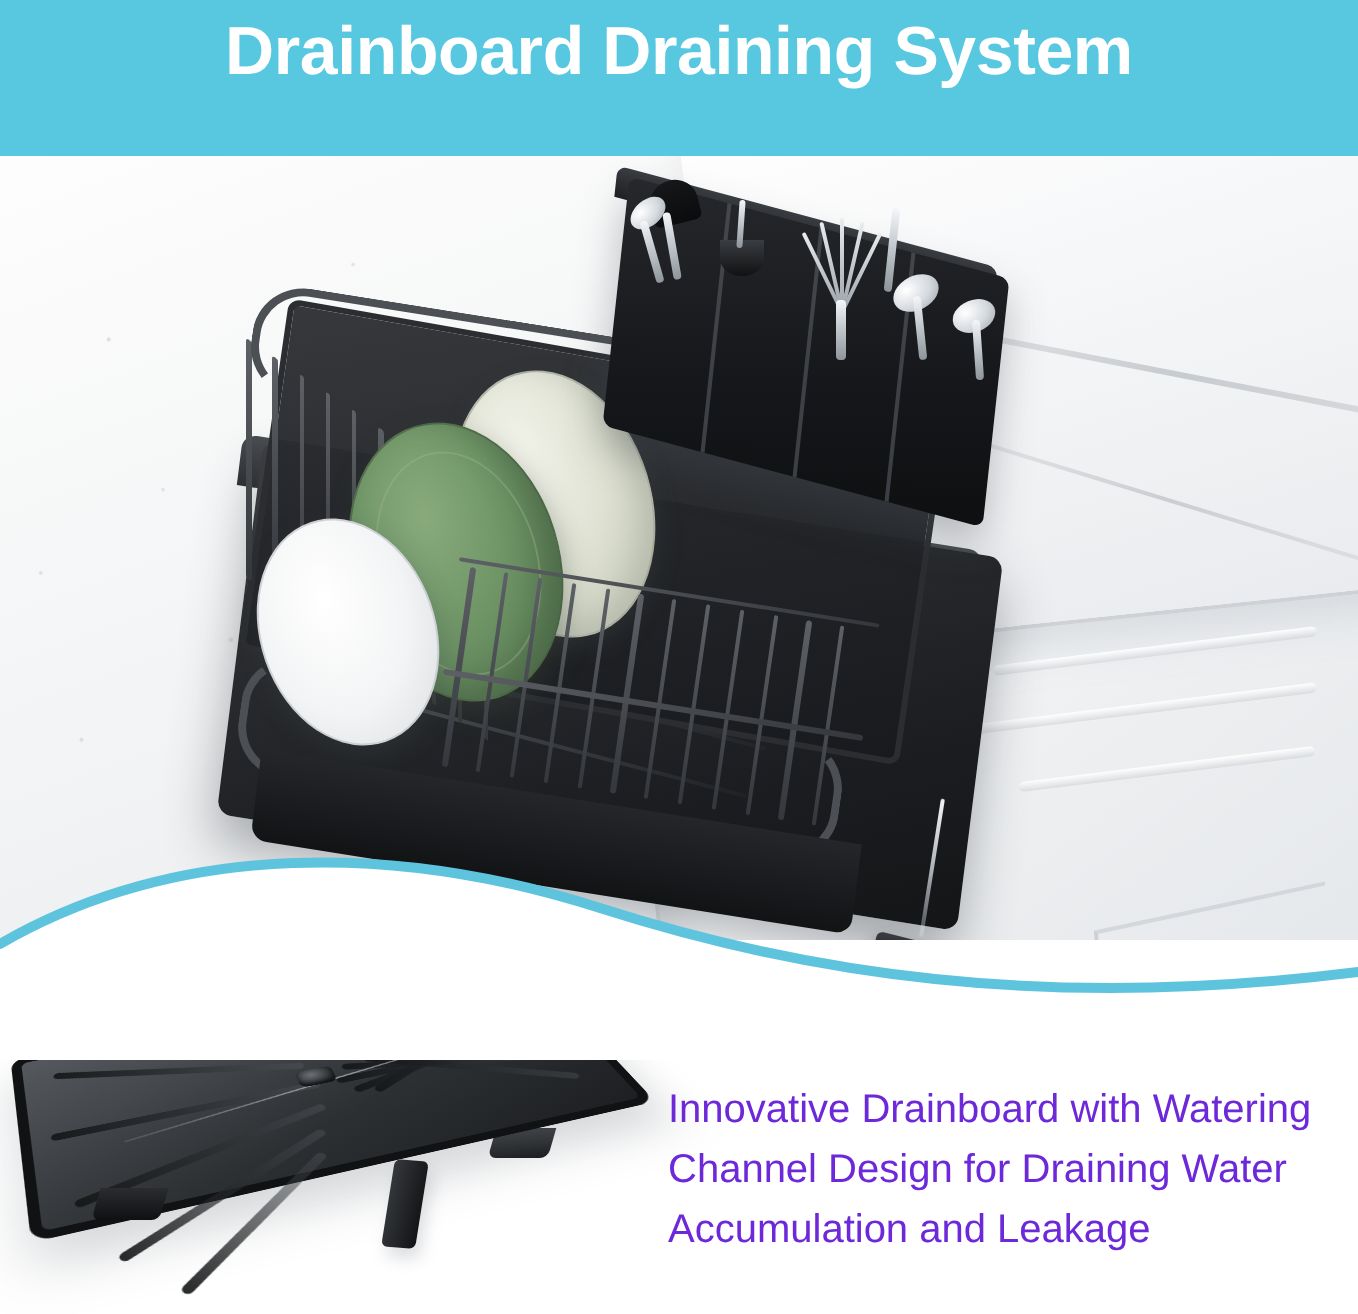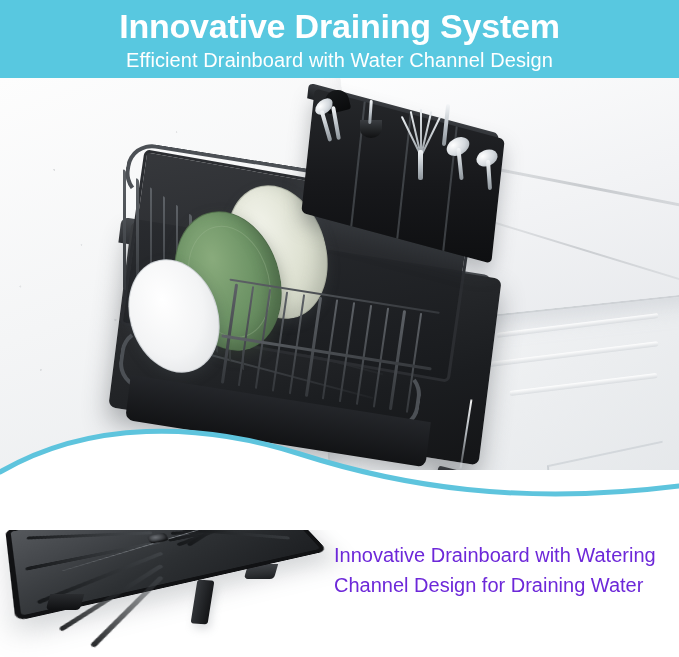--- a/index.html
+++ b/index.html
@@ -416,22 +416,21 @@
     font-weight: normal;
   }
   .caption-line { display: block; white-space: nowrap; }
 </style>
 </head>
 <body>
 
 <div class="page">
 
   <div class="banner">
-    <div class="banner-title">Innovative Draining System</div>
-    <div class="banner-subtitle">Efficient Drainboard with Water Channel Design</div>
+    <div class="banner-title">Drainboard Draining System</div>
   </div>
 
   <div class="photo">
 
     <div class="backsplash"></div>
     <div class="counter-speckle"></div>
     <div class="counter-edge"></div>
     <div class="counter-edge2"></div>
 
     <div class="sink">
@@ -558,17 +557,18 @@
         <div class="hub"></div>
         <div class="board-notch"></div>
       </div>
       <div class="board-foot bf1"></div>
       <div class="board-spout"></div>
     </div>
 
     <div class="caption">
       <span class="caption-line">Innovative Drainboard with Watering</span>
       <span class="caption-line">Channel Design for Draining Water</span>
+      <span class="caption-line">Accumulation and Leakage</span>
     </div>
 
   </div>
 
 </div>
 
 </body></html>

